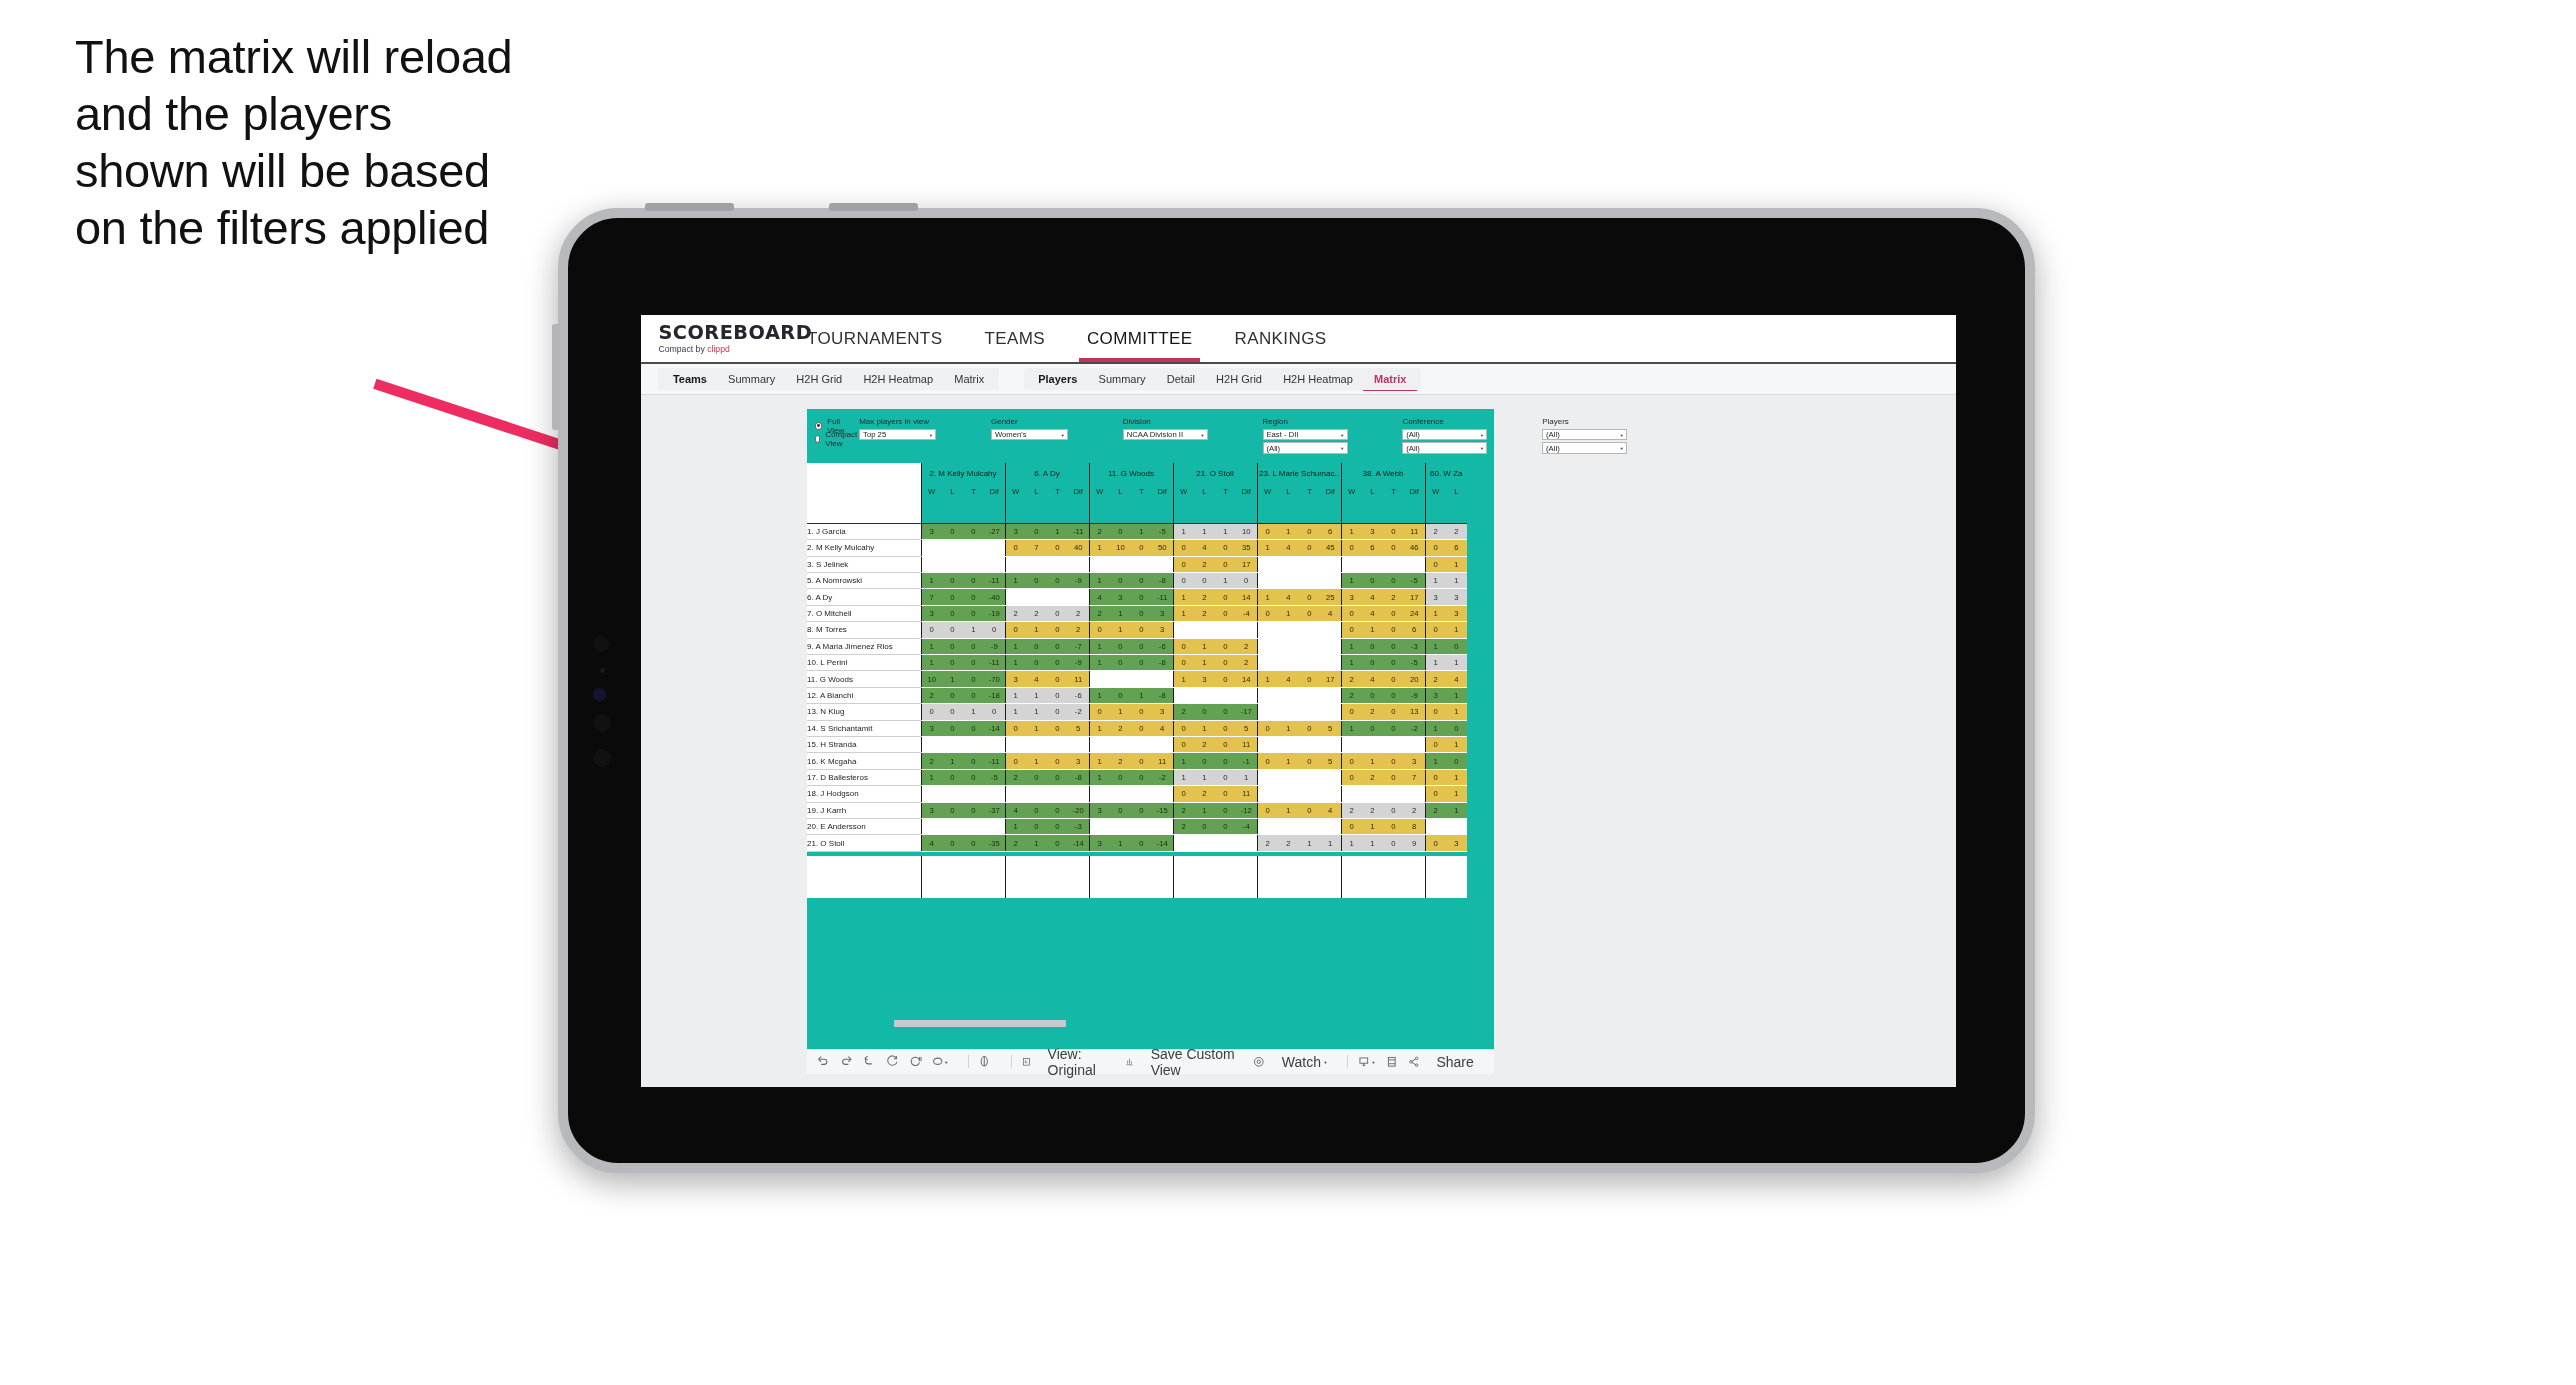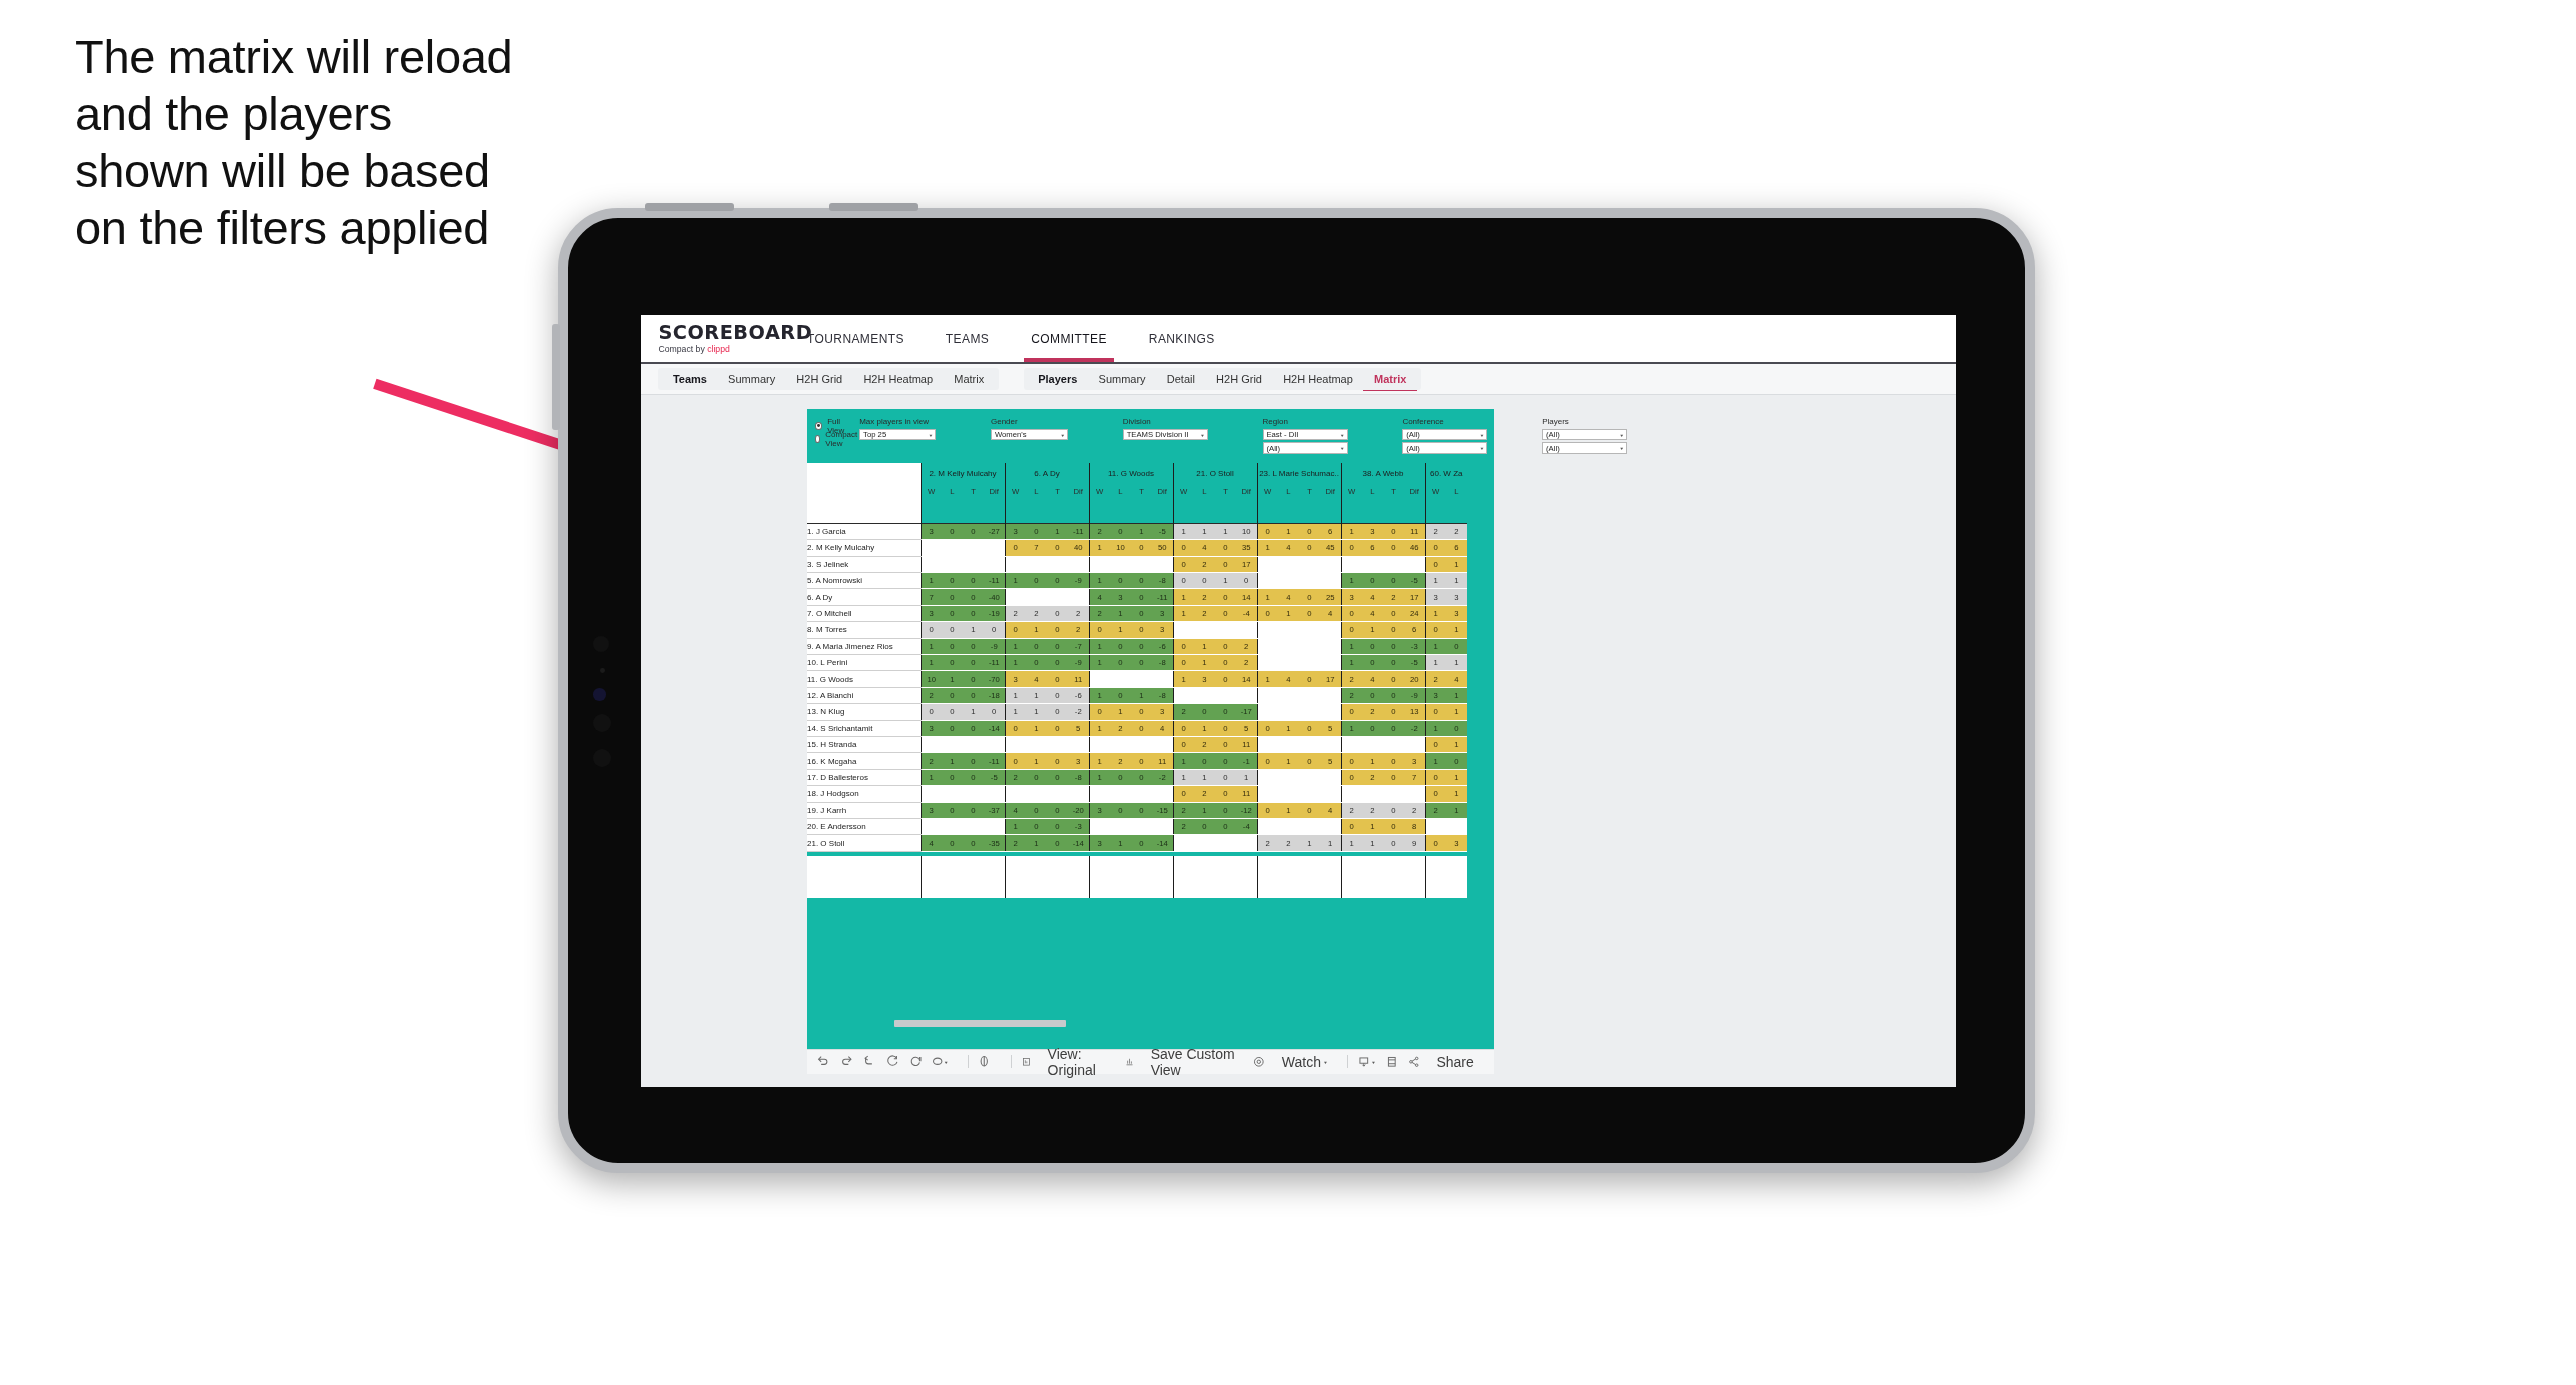--- a/index.html
+++ b/index.html
@@ -44,21 +44,21 @@
   #app-header{height:47px;background:#ffffff;display:flex;align-items:stretch;
     border-bottom:2.9px solid #4a4a52;}
   #brand{width:145px;display:flex;flex-direction:column;justify-content:center;
     padding-left:17.4px;box-sizing:border-box;}
   #brand-name{font-size:19.3px;font-weight:700;color:#25252e;letter-spacing:0.5px;
     font-family:"DejaVu Sans",sans-serif;line-height:1;}
   #brand-sub{font-size:8.7px;color:#3a3a44;margin-top:2.9px;line-height:1;}
   #brand-sub b{color:#e8264f;font-weight:400;}
   .topnav{display:flex;align-items:center;}
   .topnav-item{padding:0 21px;height:100%;display:flex;align-items:center;
-    font-size:12px;color:#2f2f38;letter-spacing:0.4px;cursor:pointer;position:relative;}
+    font-size:17px;color:#2f2f38;letter-spacing:0.4px;cursor:pointer;position:relative;}
   .topnav-item.active{color:#15151c;text-align:center;}
   .topnav-item.active::after{content:"";position:absolute;left:13.5px;right:13.5px;bottom:0;
     height:3.9px;background:#c0335c;}
 
   
   #subnav{height:30px;background:#f6f7f8;display:flex;align-items:center;
     padding-left:17.4px;border-bottom:1px solid #d9dcdf;}
   .subgroup{display:flex;align-items:center;background:#eef0f2;border-radius:2.9px;
     height:22px;padding:0 3.9px;}
   .subgroup + .subgroup{margin-left:25px;}
@@ -214,21 +214,21 @@
               <div class="fgroup w2">
                 <div class="flabel">Gender</div>
                 <div class="fselect">
                   <span>Women's</span>
                   <span class="caret">▾</span>
                 </div>
               </div>
               <div class="fgroup w3">
                 <div class="flabel">Division</div>
                 <div class="fselect">
-                  <span>TEAMS Division II</span>
+                  <span>NCAA Division II</span>
                   <span class="caret">▾</span>
                 </div>
               </div>
               <div class="fgroup w4">
                 <div class="flabel">Region</div>
                 <div class="fselect">
                   <span>East - DII</span>
                   <span class="caret">▾</span>
                 </div>
                 <div class="fselect">

